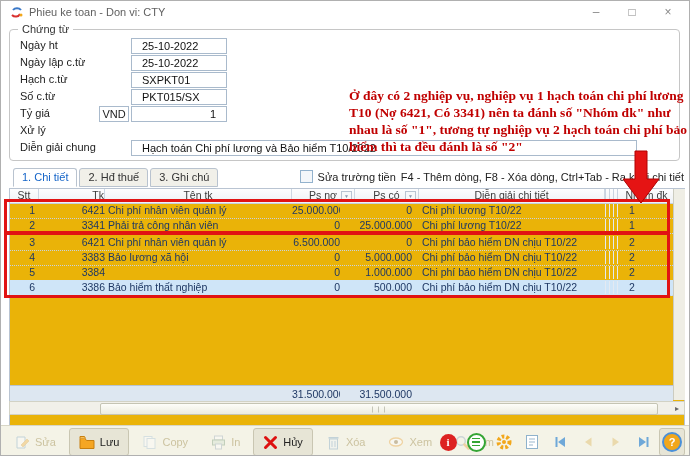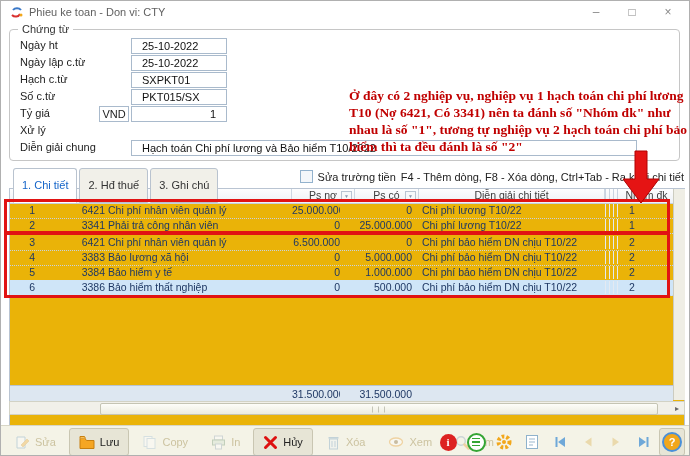--- a/index.html
+++ b/index.html
@@ -23,21 +23,21 @@
           text-align:center;line-height:14px;background:#fff;}
   .combo{position:absolute;left:131px;top:0;width:96px;height:16px;border:1px solid #a9bacc;box-sizing:border-box;background:#fff;}
   .combo .ctext{position:absolute;left:3px;top:1px;}
   .combo .carrow{position:absolute;right:0;top:0;width:13px;height:14px;text-align:center;font-size:6px;line-height:14px;color:#4d6b8a;background:#f1f4f8;border-left:1px solid #c4d0dc;}
   .finput.wide{width:506px;}
   
   .annotation{position:absolute;left:348px;top:86px;width:340px;color:#c00000;
               font-family:"Liberation Serif",serif;font-weight:bold;font-size:13.5px;line-height:17px;z-index:4;}
   
   .tabs{position:absolute;left:12px;top:167px;display:flex;gap:2px;z-index:2;}
-  .tab{height:17px;line-height:16px;padding:8px 8px;border:1px solid #b9c3cf;border-radius:3px 3px 0 0;background:#f1f0e9;color:#333;cursor:default;}
+  .tab{height:17px;line-height:16px;padding:0 8px;border:1px solid #b9c3cf;border-radius:3px 3px 0 0;background:#f1f0e9;color:#333;cursor:default;}
   .tab.active{background:#fff;color:#1464c8;border-bottom-color:#fff;}
   
   .hintrow{position:absolute;right:5px;top:169px;display:flex;align-items:center;gap:5px;z-index:1;}
   .checkbox{width:11px;height:11px;border:1px solid #93b2cd;background:#f4f7fa;}
   .hinttext{color:#222;}
   
   .grid{position:absolute;left:8px;top:187px;width:676px;height:262px;border:1px solid #b9c4d2;background:#eab308;box-sizing:border-box;}
   .ghead{position:absolute;left:0;top:0;width:663px;height:14px;background:linear-gradient(#fdfdfe,#edf1f6);border-bottom:1px solid #c5cfdc;color:#3c3c3c;font-size:10.5px;}
   .hcell{position:absolute;top:0;height:13px;line-height:13px;text-align:center;border-right:1px solid #cdd6e2;box-sizing:border-box;white-space:nowrap;overflow:hidden;}
   .cell{position:absolute;top:0;height:15px;line-height:15px;box-sizing:border-box;white-space:nowrap;overflow:hidden;}
@@ -191,21 +191,20 @@
       <span class="cell p3">Bảo lương xã hội</span>
       <span class="cell p4">0</span>
       <span class="cell p5">5.000.000</span>
       <span class="cell p6">Chi phí bảo hiểm DN chịu T10/22</span>
       <span class="microrow"></span>
       <span class="cell p7">2</span>
     </div>
     <div class="grow" style="top:76px">
       <span class="cell p1">5</span>
       <span class="cell p2">3384</span>
-      <span class="cell p3">Bảo hiểm y tế</span>
       <span class="cell p4">0</span>
       <span class="cell p5">1.000.000</span>
       <span class="cell p6">Chi phí bảo hiểm DN chịu T10/22</span>
       <span class="microrow"></span>
       <span class="cell p7">2</span>
     </div>
     <div class="grow sel" style="top:91px">
       <span class="cell p1">6</span>
       <span class="cell p2">3386</span>
       <span class="cell p3">Bảo hiểm thất nghiệp</span>

